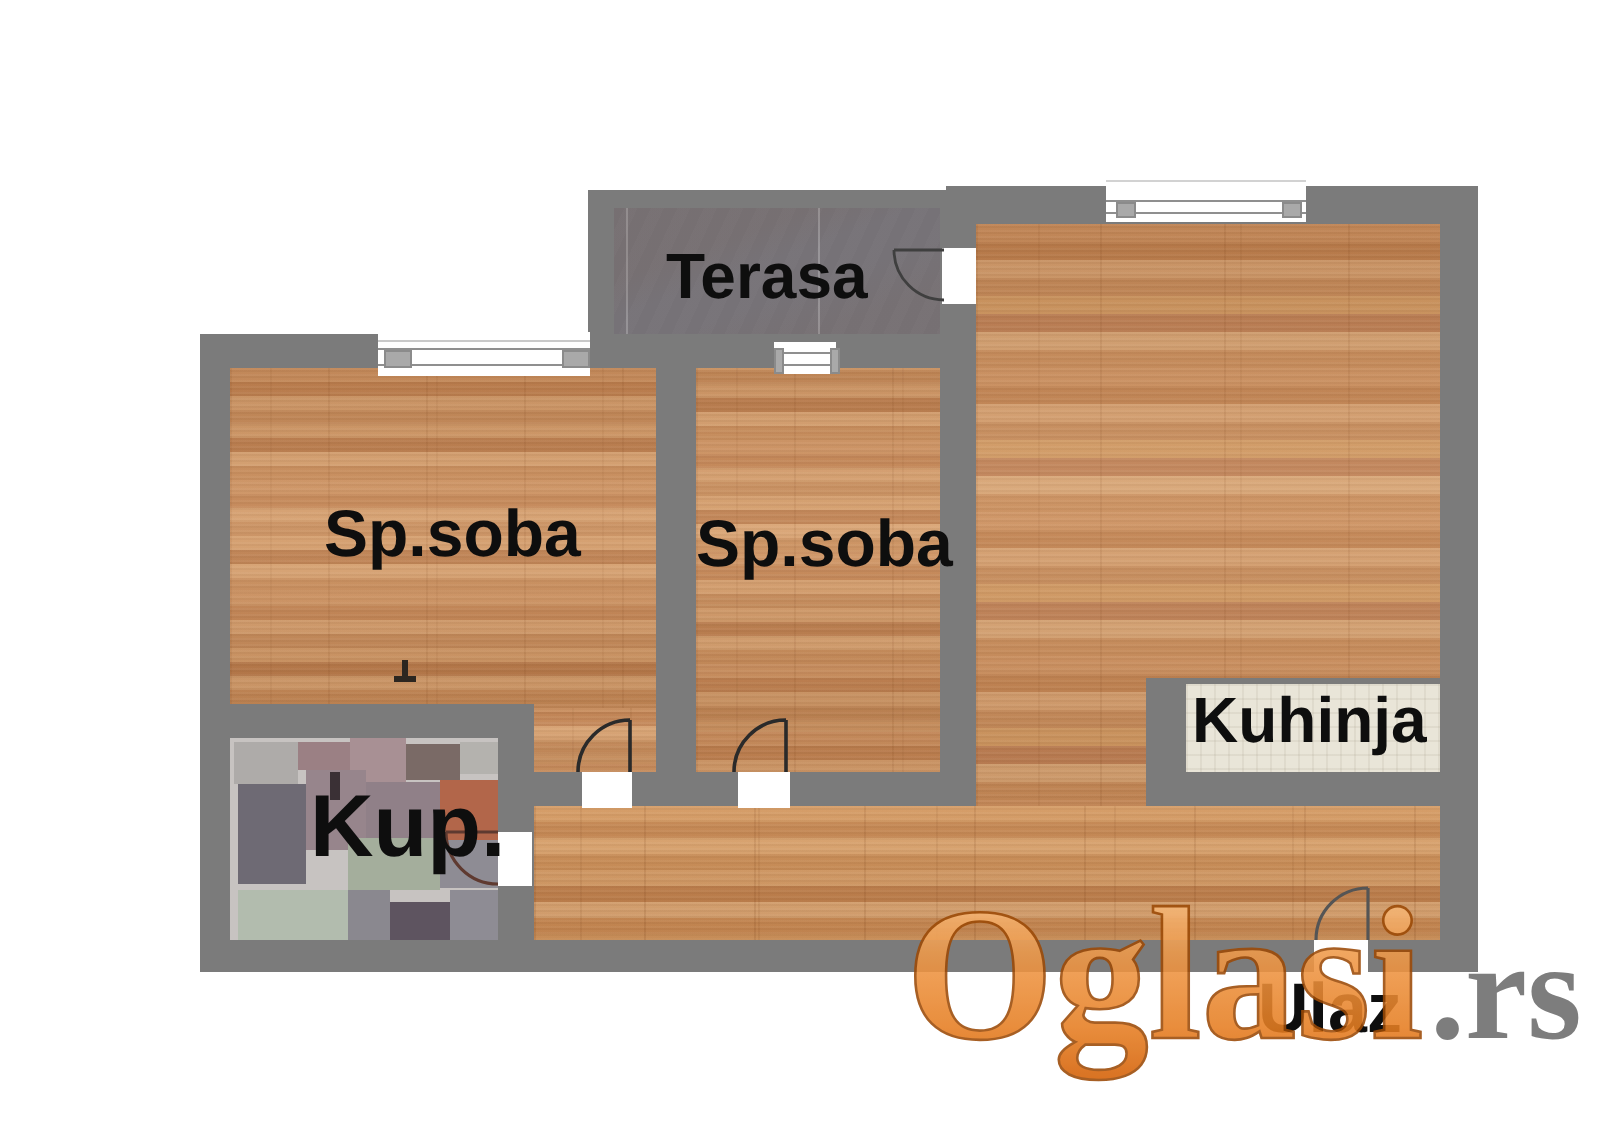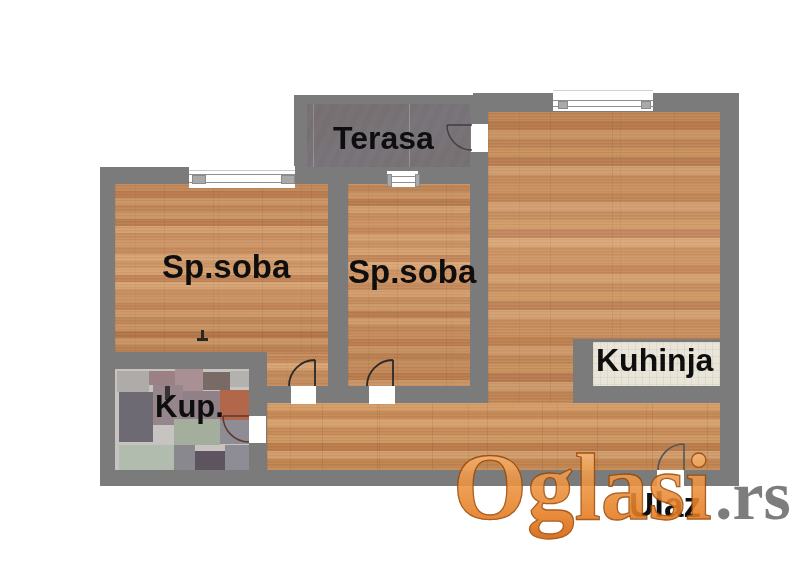--- a/index.html
+++ b/index.html
@@ -154,21 +154,21 @@
 
     <path d="M 205 416 L 231 416 M 205 416 A 26 26 0 0 0 231 442" fill="none" stroke="#5f3a30" stroke-width="1.6"></path>
 
     <path d="M 666 444 L 666 470 M 666 444 A 26 26 0 0 0 640 470" fill="none" stroke="#555555" stroke-width="1.6"></path>
   </svg>
 
   <div class="lbl" style="left:315px;top:120px;font-size:32px;">Terasa</div>
   <div class="lbl" style="left:144px;top:248px;font-size:33px;">Sp.soba</div>
   <div class="lbl" style="left:330px;top:253px;font-size:33px;">Sp.soba</div>
   <div class="lbl" style="left:578px;top:342px;font-size:32px;">Kuhinja</div>
-  <div class="lbl" style="left:137px;top:389px;font-size:31px;">Kup.</div>
+  <div class="lbl" style="left:137px;top:389px;font-size:44px;">Kup.</div>
   <div class="lbl" style="left:611px;top:485px;font-size:35px;text-align:center;">Ulaz</div>
 
   <svg class="abs" style="left:0;top:0;" width="800" height="568" viewBox="0 0 800 568">
     <defs>
       <linearGradient id="og" x1="0" y1="0" x2="0" y2="1">
         <stop offset="0" stop-color="#f9cf9e"></stop>
         <stop offset="0.4" stop-color="#f09a4a"></stop>
         <stop offset="0.75" stop-color="#e67e22"></stop>
         <stop offset="1" stop-color="#d45f04"></stop>
       </linearGradient>

